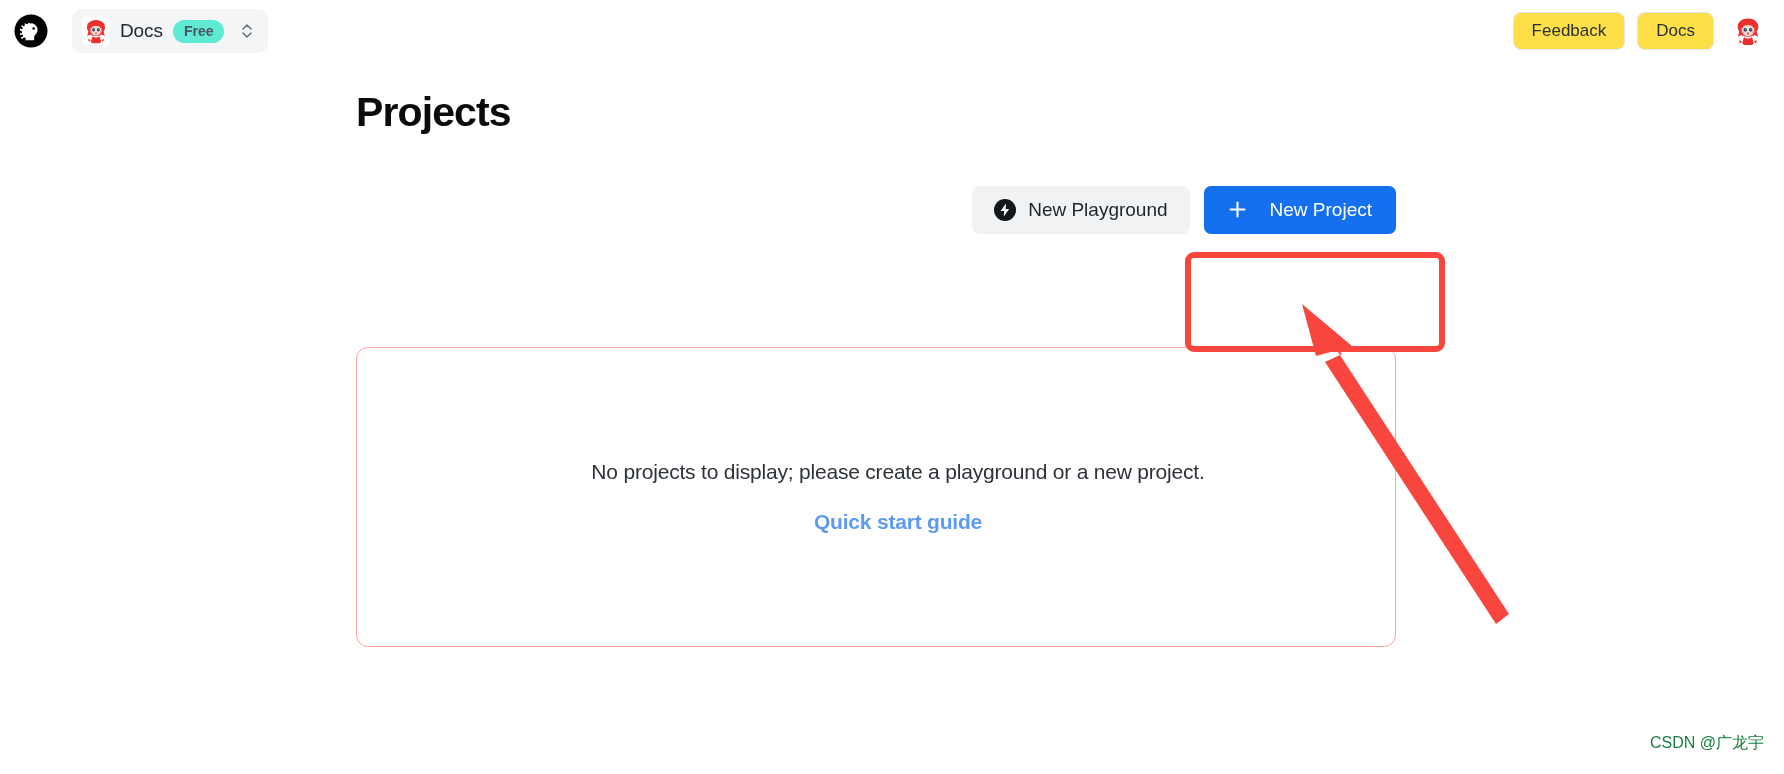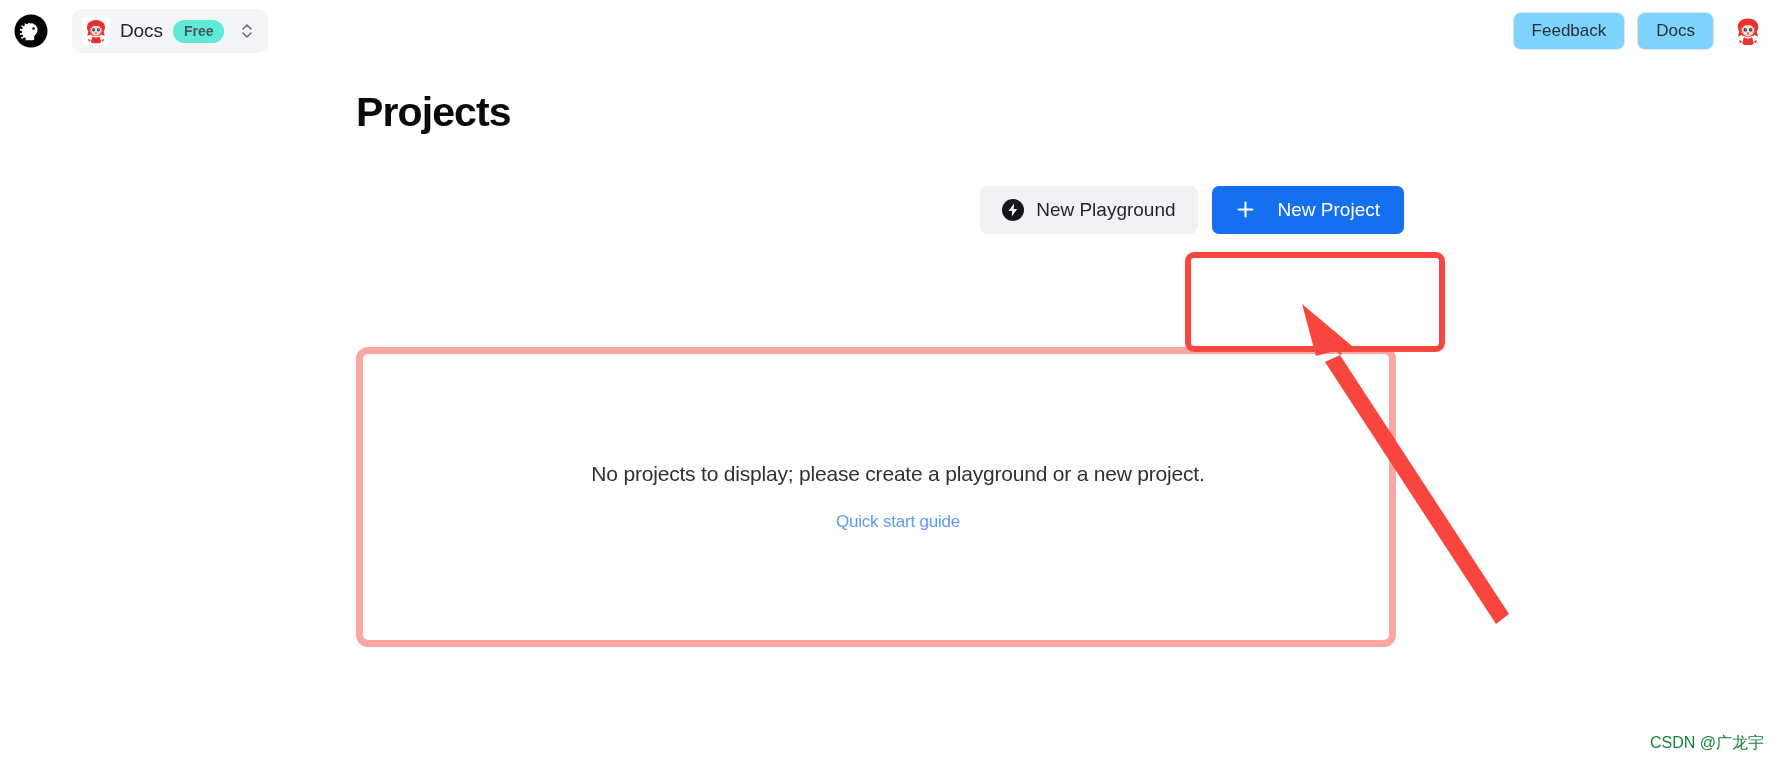--- a/index.html
+++ b/index.html
@@ -84,21 +84,21 @@
     align-items: center;
     gap: 12px;
   }
   .ghost-btn {
     height: 38px;
     display: inline-flex;
     align-items: center;
     padding: 0 18px;
     border: 1px solid #e3e5e8;
     border-radius: 8px;
-    background: #7dd3fc;
+    background: #fde047;
     font-size: 17px;
     color: #2b3038;
     font-family: "Liberation Sans", sans-serif;
     cursor: pointer;
     white-space: nowrap;
   }
   .user-avatar {
     width: 32px; height: 32px;
     flex: 0 0 32px;
     margin-left: 6px;
@@ -133,21 +133,21 @@
   .page-subtitle {
     margin-top: 10px;
     font-size: 19px;
     color: #8d95a1;
     letter-spacing: -0.1px;
   }
   .page-subtitle b { color: #3f4754; font-weight: bold; }
 
   .actions-row {
     position: absolute;
-    left: 8px; top: 0;
+    left: 0; top: 0;
     width: 1040px;
     height: 52px;
     display: flex;
     justify-content: flex-end;
     align-items: center;
     gap: 14px;
   }
   .actions-row-wrap {
     position: relative;
     margin-top: 48px;
@@ -197,41 +197,42 @@
     display: block;
   }
 
   
   .empty-card {
     position: absolute;
     left: 356px;
     top: 285px;
     width: 1040px;
     height: 300px;
-    border: 7px solid #fca5a5;
+    border: 1px solid #fca5a5;
     border-radius: 12px;
     background: #ffffff;
     display: flex;
     flex-direction: column;
     align-items: center;
     justify-content: center;
     gap: 26px;
     padding-left: 44px;
   }
   .empty-text {
     font-size: 21px;
     color: #2d3239;
     letter-spacing: -0.2px;
   }
   .empty-link {
-    font-size: 17px;
+    font-size: 21px;
     color: #5e9bf0;
     text-decoration: none;
     letter-spacing: -0.2px;
     cursor: pointer;
+    font-weight: bold;
   }
 
   
   .annot-box {
     position: absolute;
     left: 1185px;
     top: 190px;
     width: 260px;
     height: 100px;
     border: 6px solid #f8463f;

